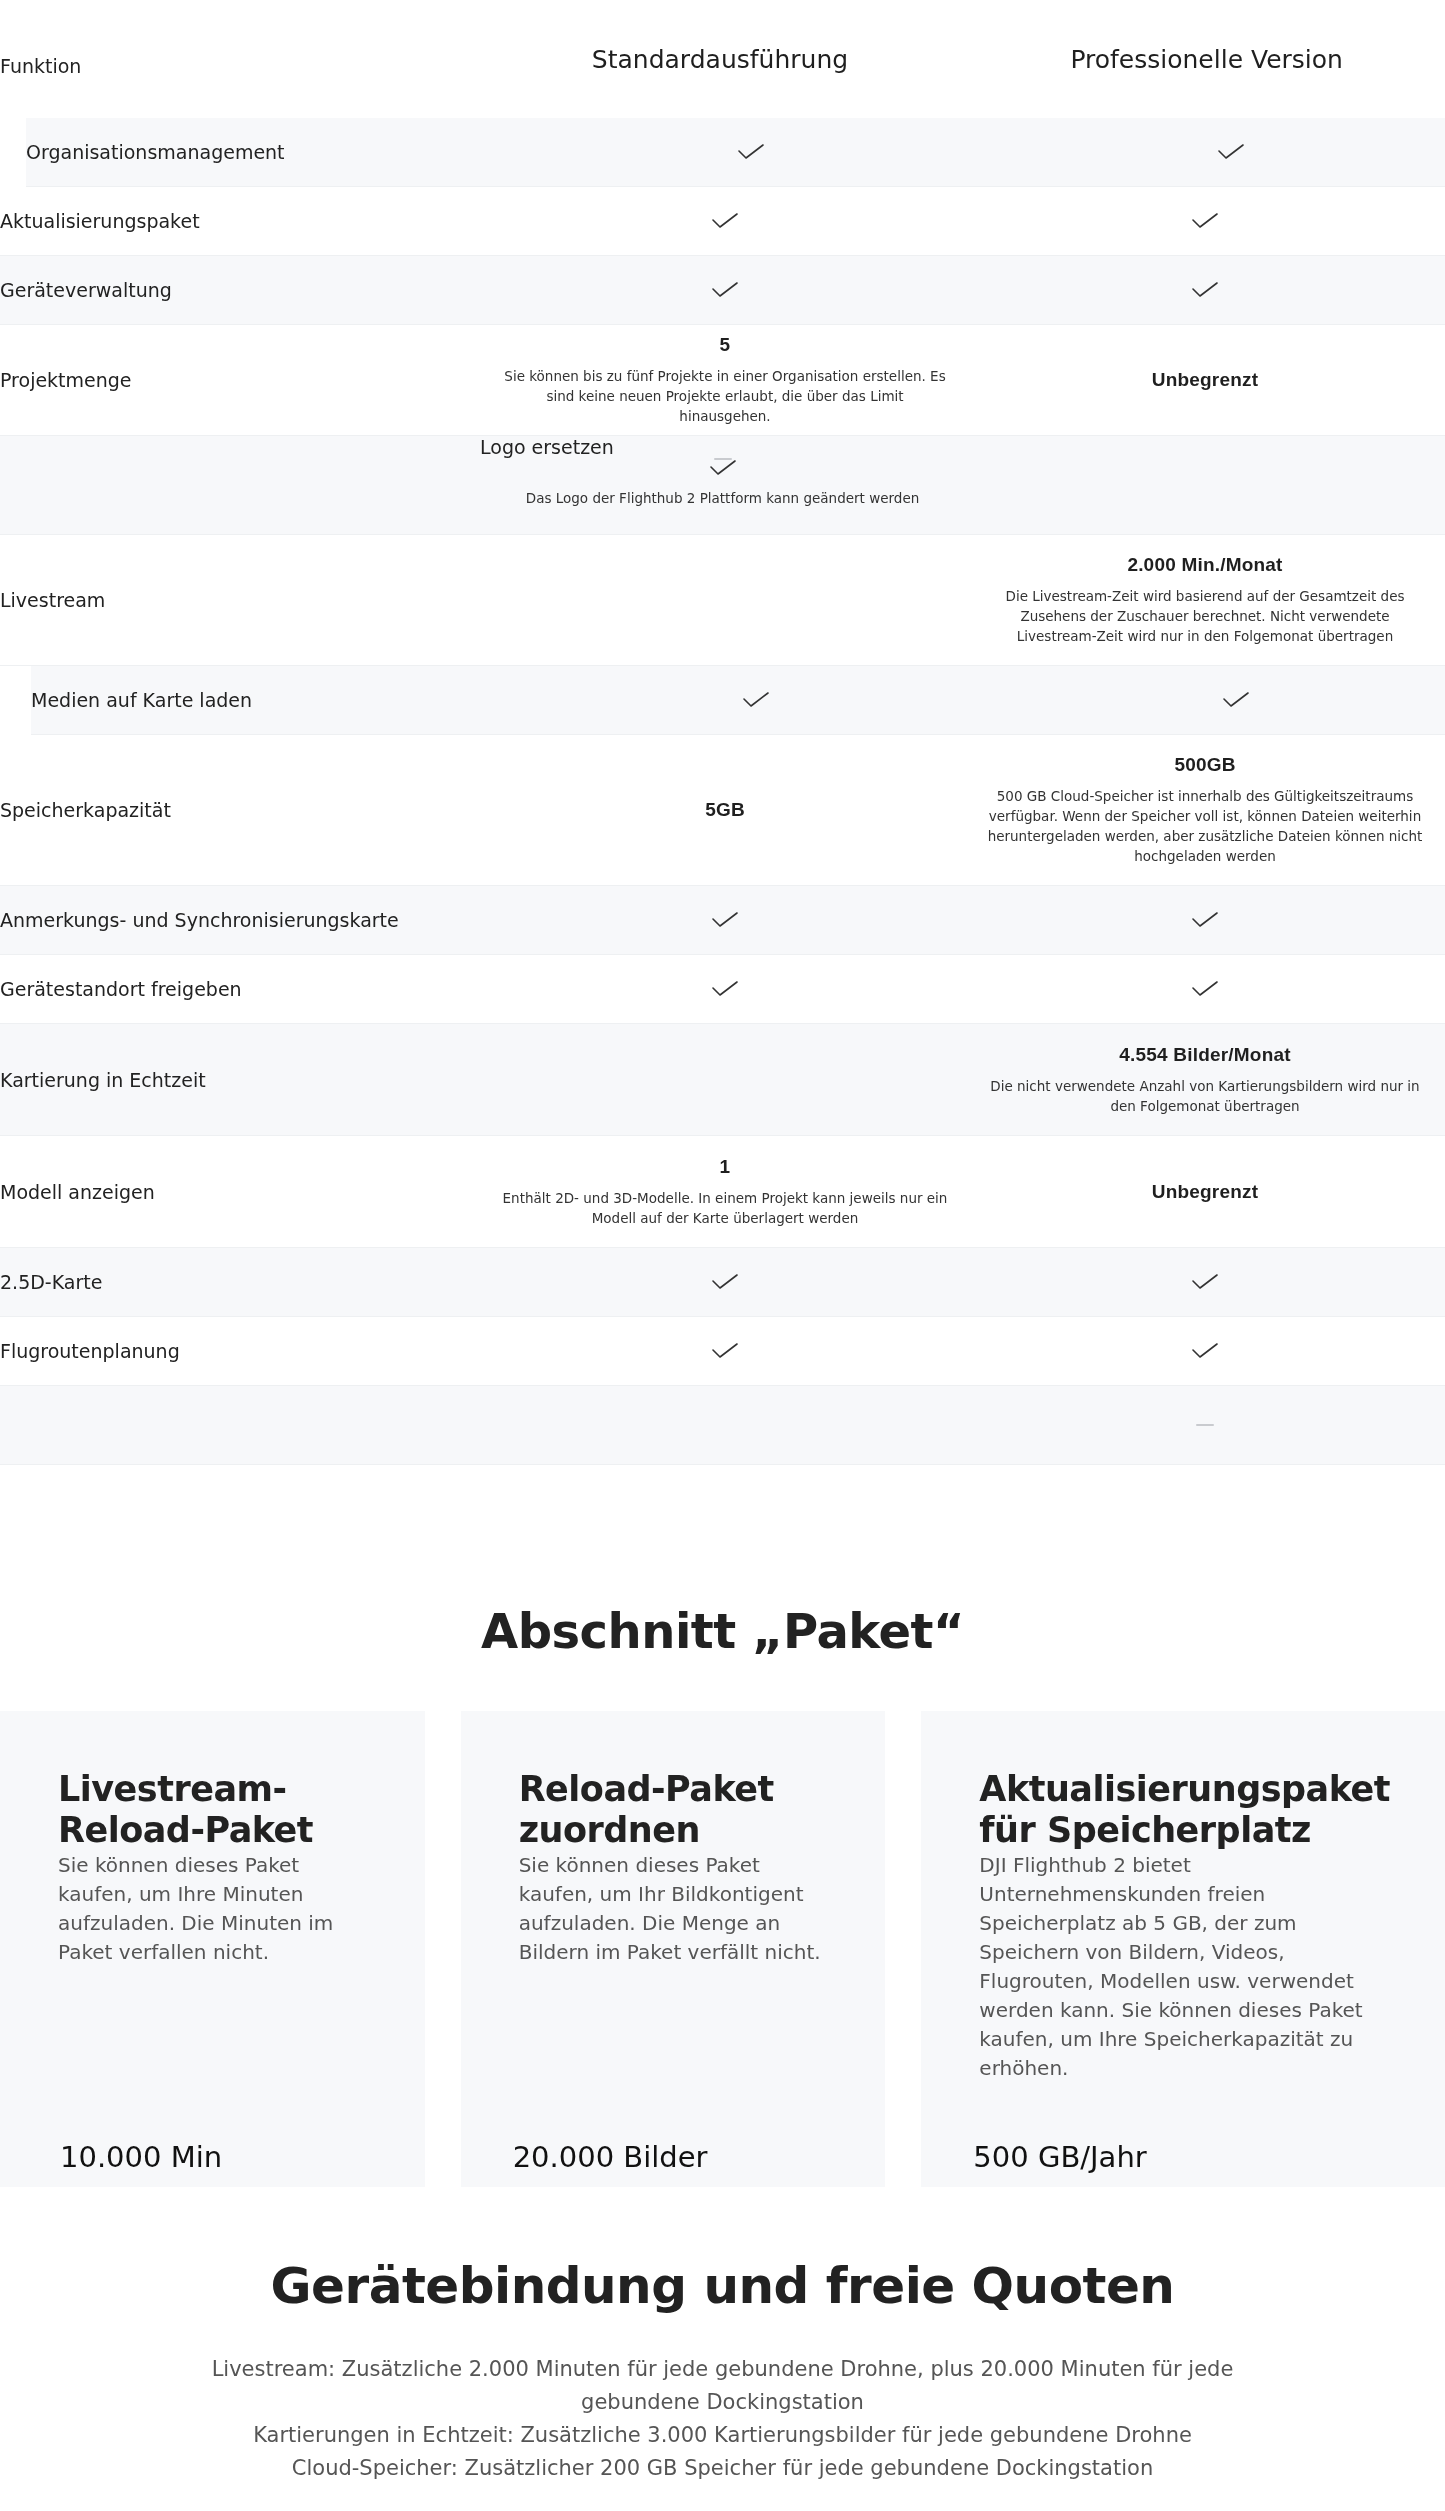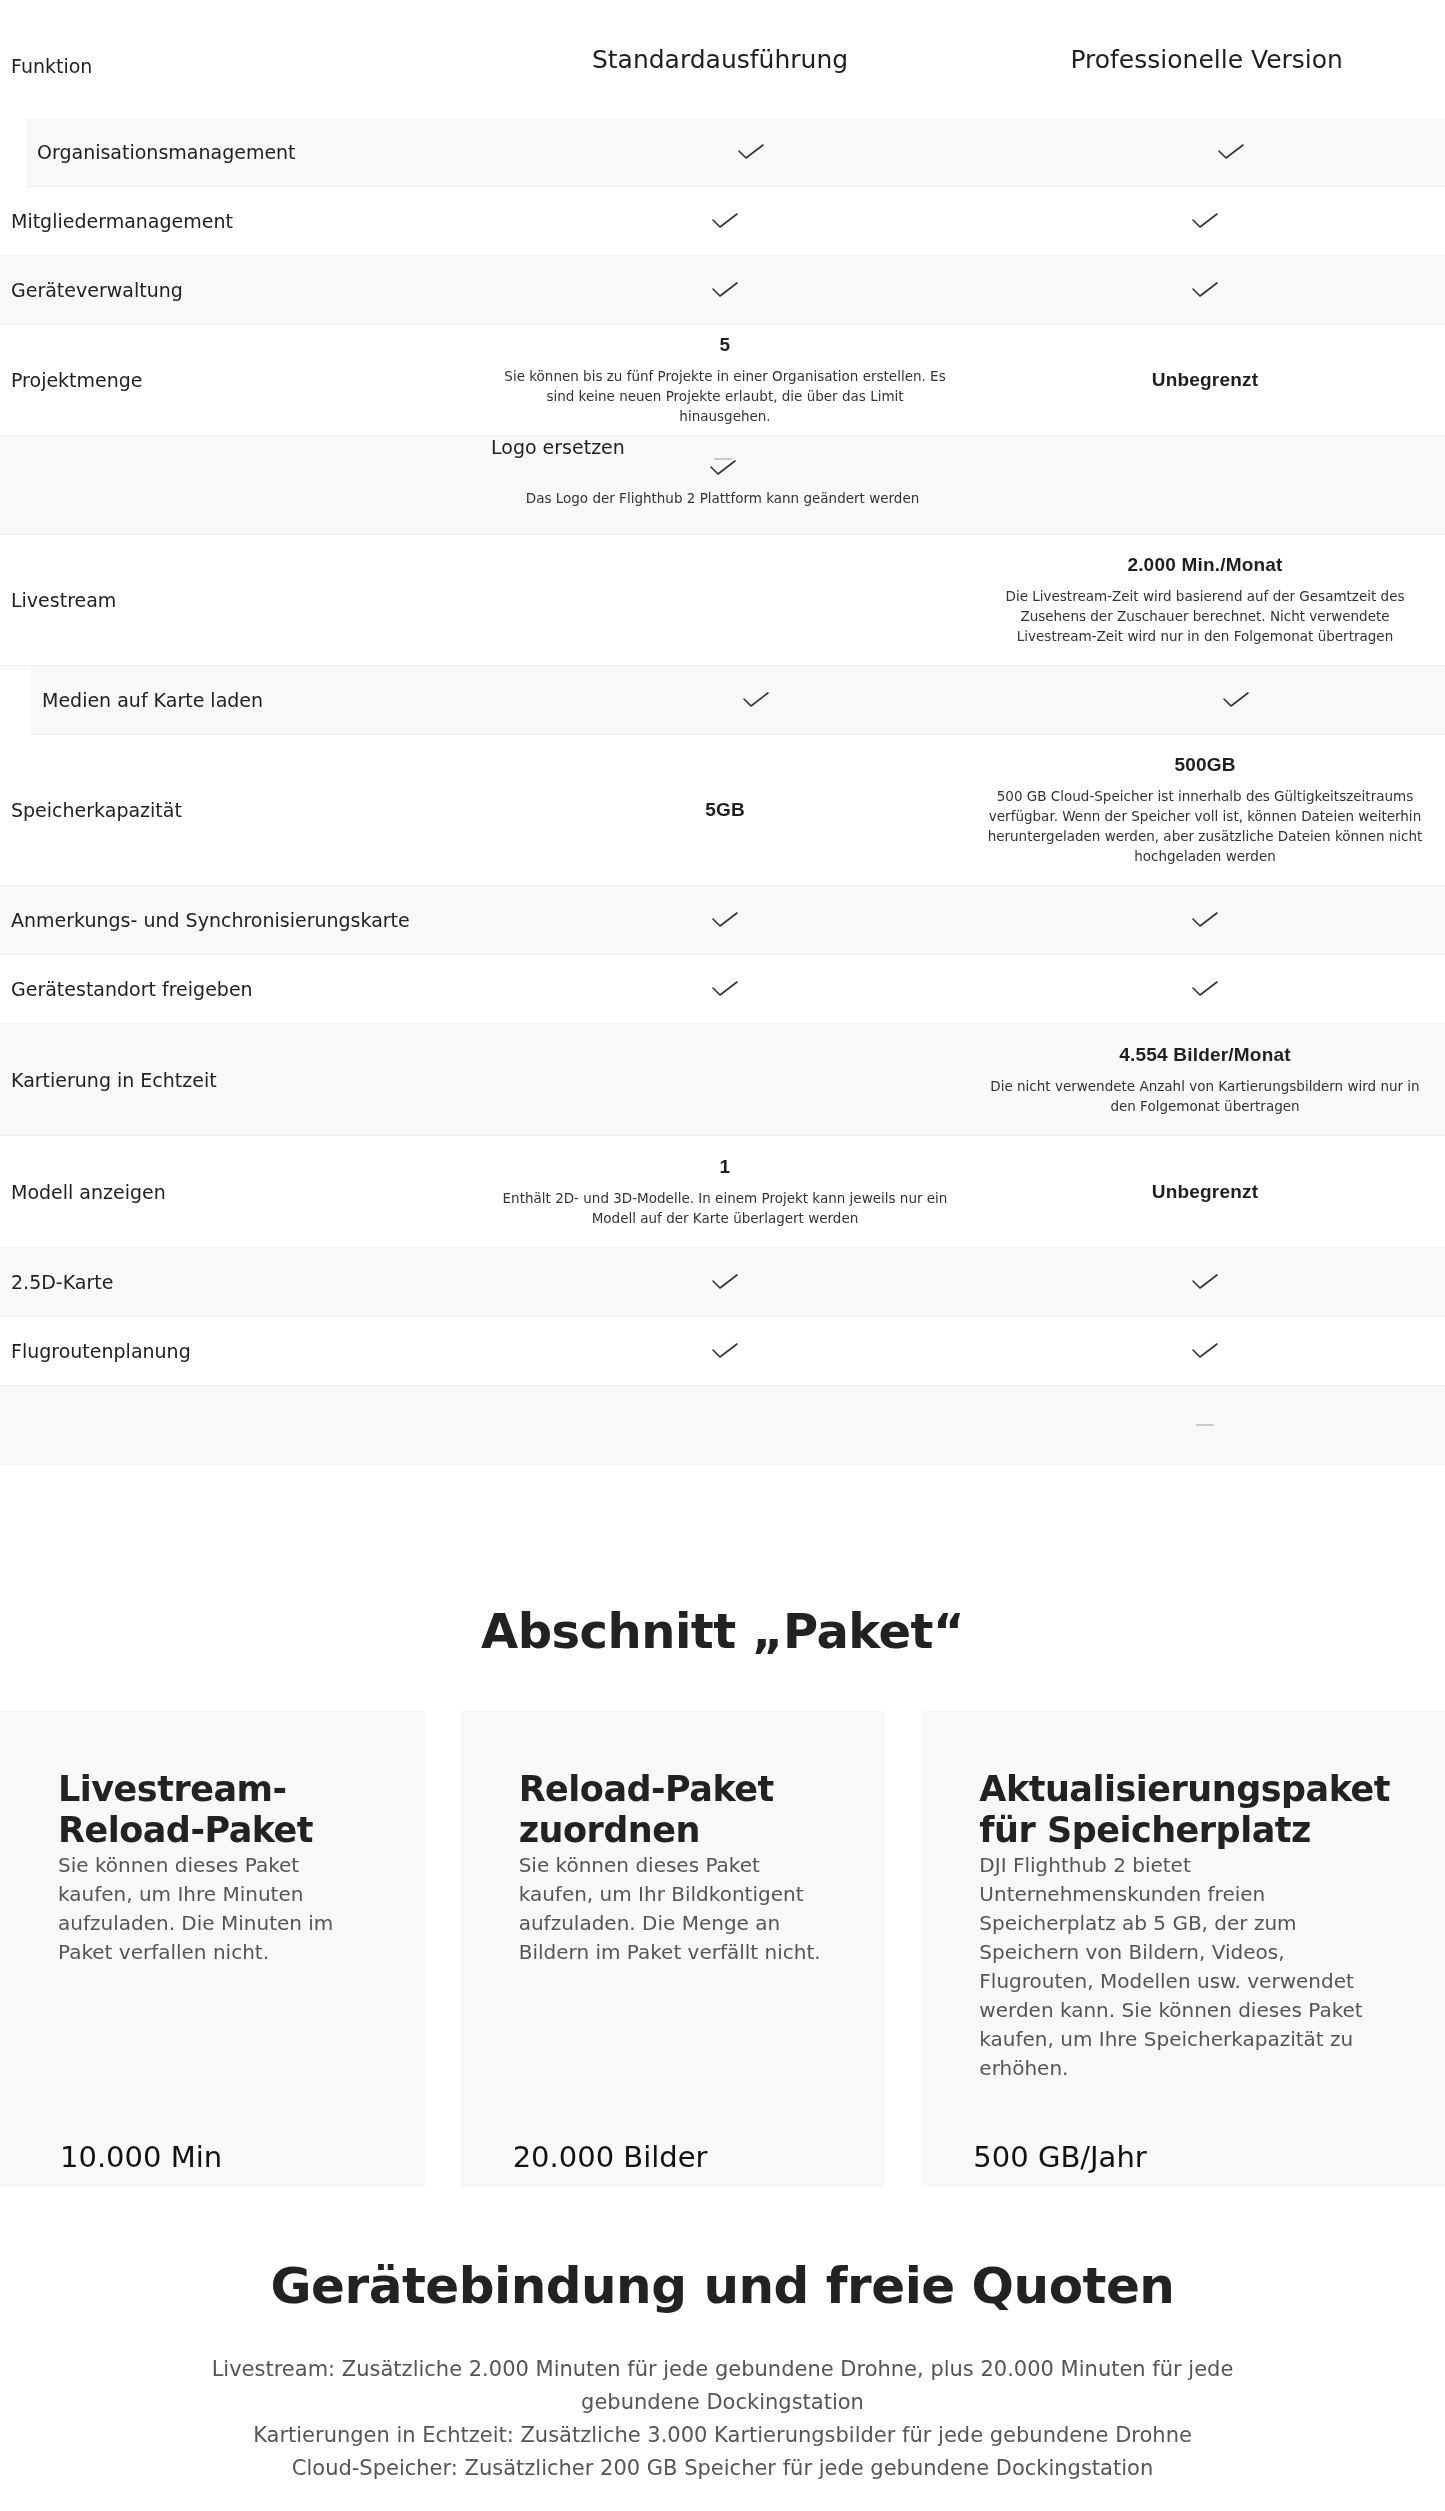--- a/index.html
+++ b/index.html
@@ -5,21 +5,21 @@
   * { box-sizing: border-box; margin: 0; padding: 0; }
   html, body { width: 1445px; background: #ffffff; }
   body { font-family: "DejaVu Sans", "Liberation Sans", sans-serif; color: #222; }
 
   
   .table { width: 1445px; }
   .row { display: flex; align-items: center; width: 1445px; border-bottom: 1px solid #eef0f2; }
   .row.gray { background: #f7f8fa; }
   .row.white { background: #ffffff; }
   .row.header { height: 118px; border-bottom: none; }
-  .cell-label { width: 485px; padding-left: 11px; font-size: 19px; color: #222; }
+  .cell-label { width: 485px; font-size: 19px; color: #222; }
   .cell { width: 480px; display: flex; flex-direction: column; align-items: center; justify-content: center; text-align: center; }
   .header .cell-label { font-size: 19px; padding-top: 14px; }
   .header .cell { font-size: 25px; color: #1f1f1f; font-weight: 500; padding-bottom: 0; }
   .header .cell:nth-of-type(2) { width: 490px; padding-right: 10px; }
   .check { width: 26px; height: 16px; }
   .dash { width: 18px; height: 2px; background: #c9cbcf; border-radius: 1px; }
   .val { font-family: "Liberation Sans", sans-serif; font-size: 19px; color: #1f1f1f; font-weight: bold; letter-spacing: 0.2px; }
   .note { font-size: 13.5px; color: #333; line-height: 20px; margin-top: 10px; max-width: 450px; }
 
   
@@ -56,21 +56,21 @@
             <polyline points="1,7 8,14 25,1" fill="none" stroke="#333" stroke-width="1.6" stroke-linecap="round" stroke-linejoin="round"></polyline>
           </svg>
         </div>
         <div class="cell">
           <svg class="check" viewBox="0 0 26 16">
             <polyline points="1,7 8,14 25,1" fill="none" stroke="#333" stroke-width="1.6" stroke-linecap="round" stroke-linejoin="round"></polyline>
           </svg>
         </div>
       </div>
       <div class="row white" style="height: 69px;">
-        <div class="cell-label">Mitgliedermanagement</div>
+        <div class="cell-label">Aktualisierungspaket</div>
         <div class="cell">
           <svg class="check" viewBox="0 0 26 16">
             <polyline points="1,7 8,14 25,1" fill="none" stroke="#333" stroke-width="1.6" stroke-linecap="round" stroke-linejoin="round"></polyline>
           </svg>
         </div>
         <div class="cell">
           <svg class="check" viewBox="0 0 26 16">
             <polyline points="1,7 8,14 25,1" fill="none" stroke="#333" stroke-width="1.6" stroke-linecap="round" stroke-linejoin="round"></polyline>
           </svg>
         </div>

